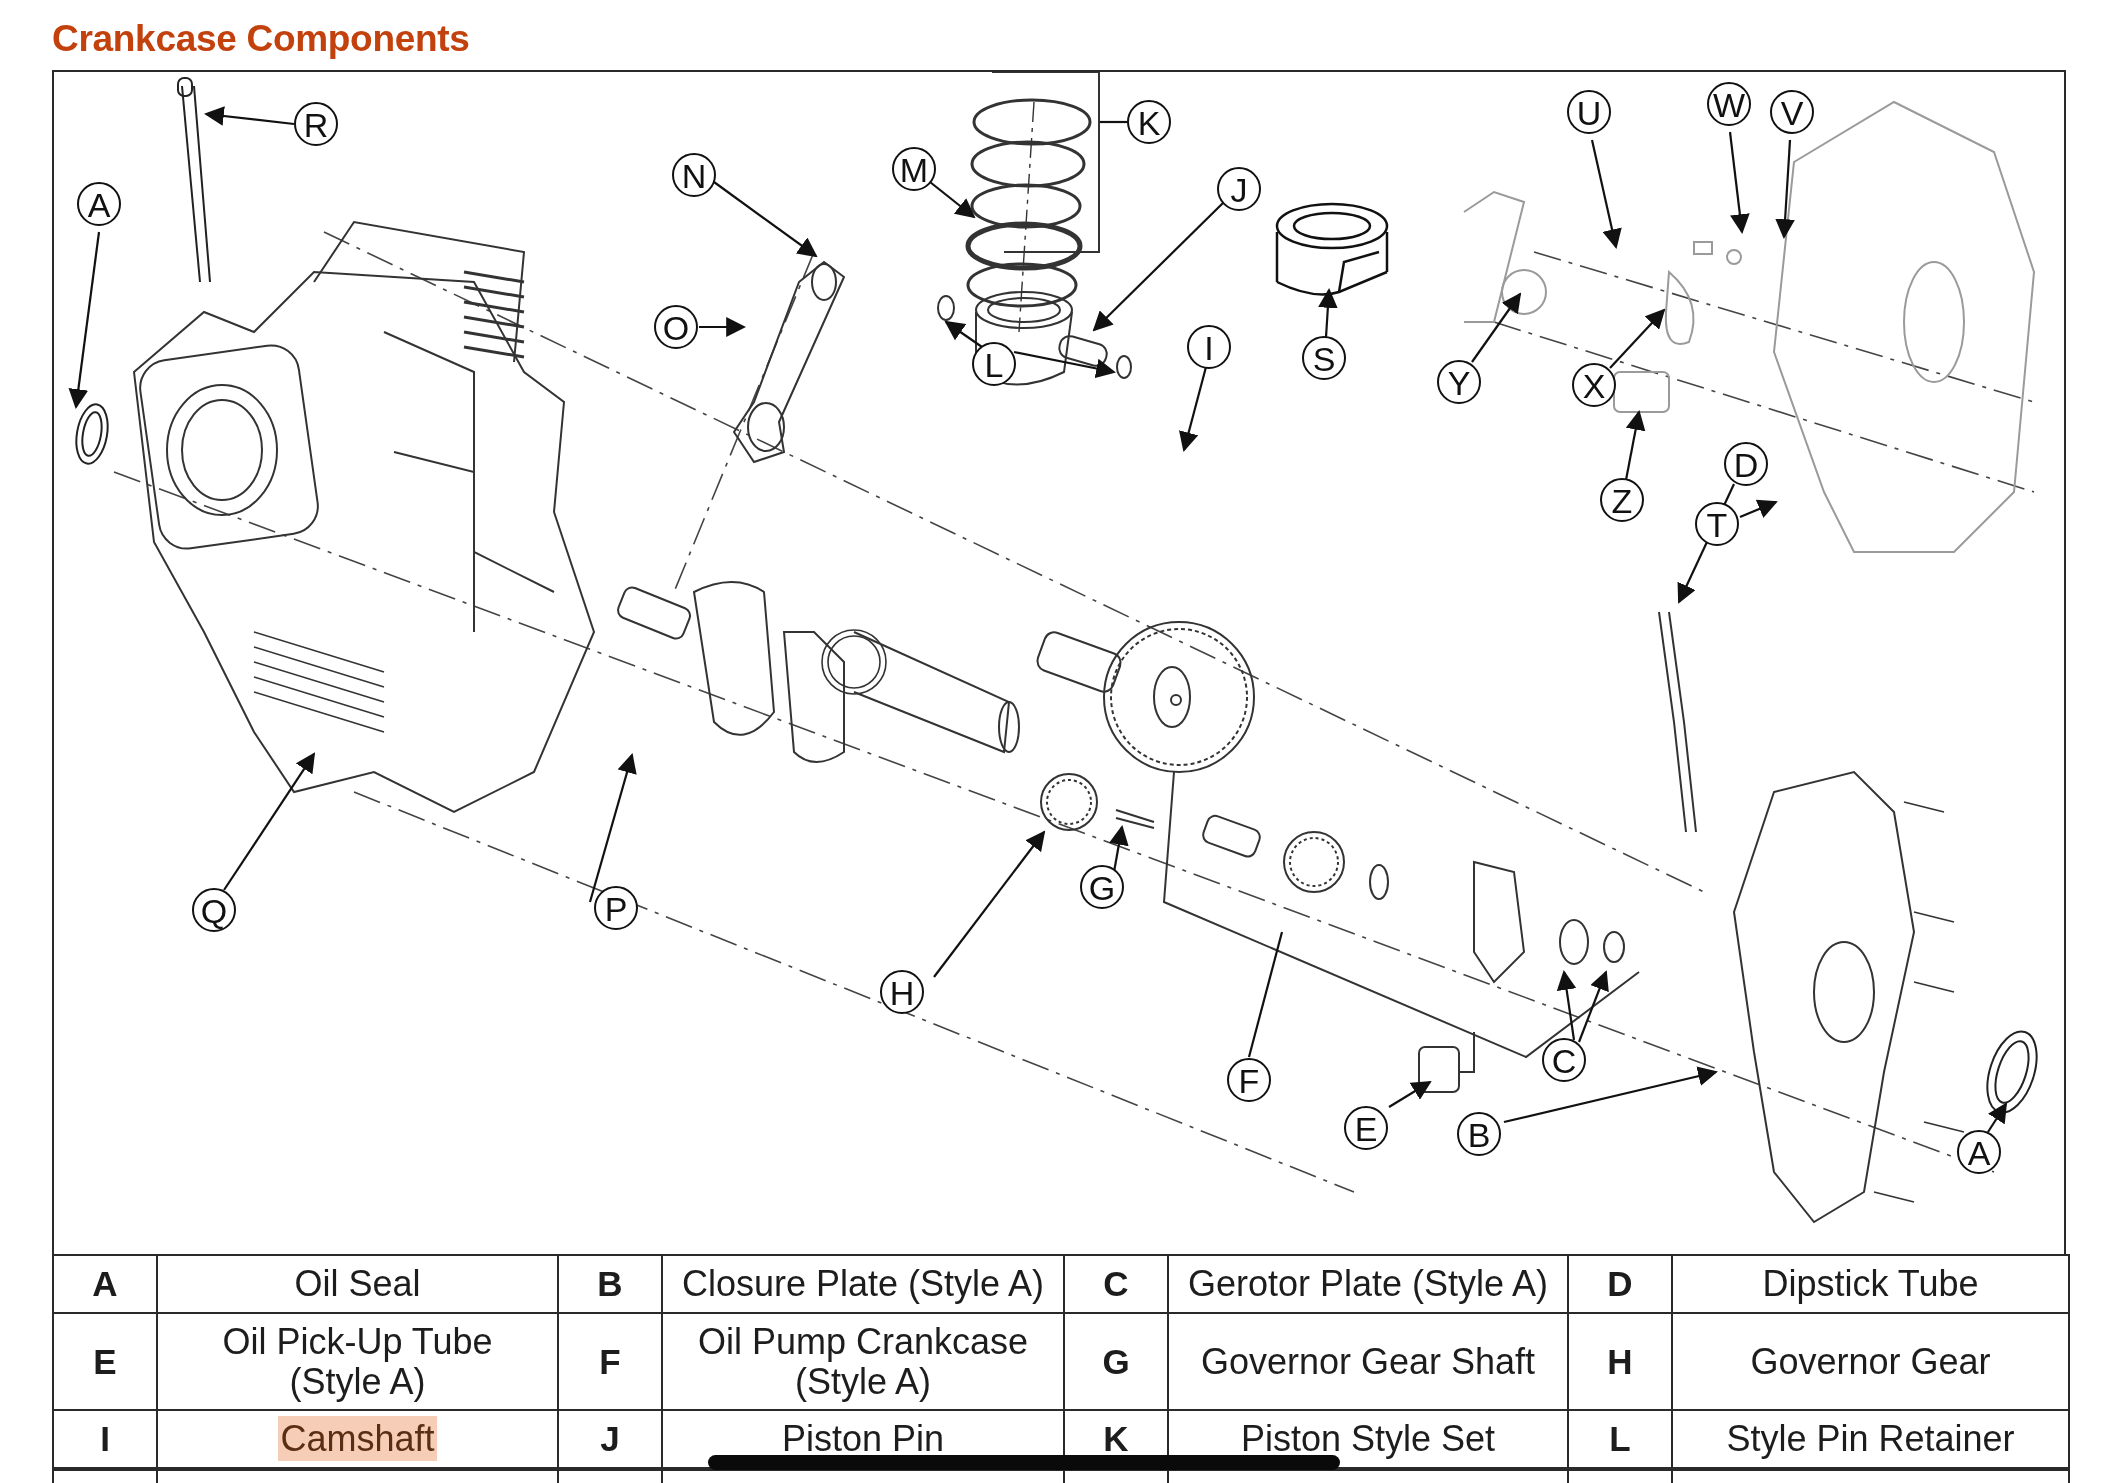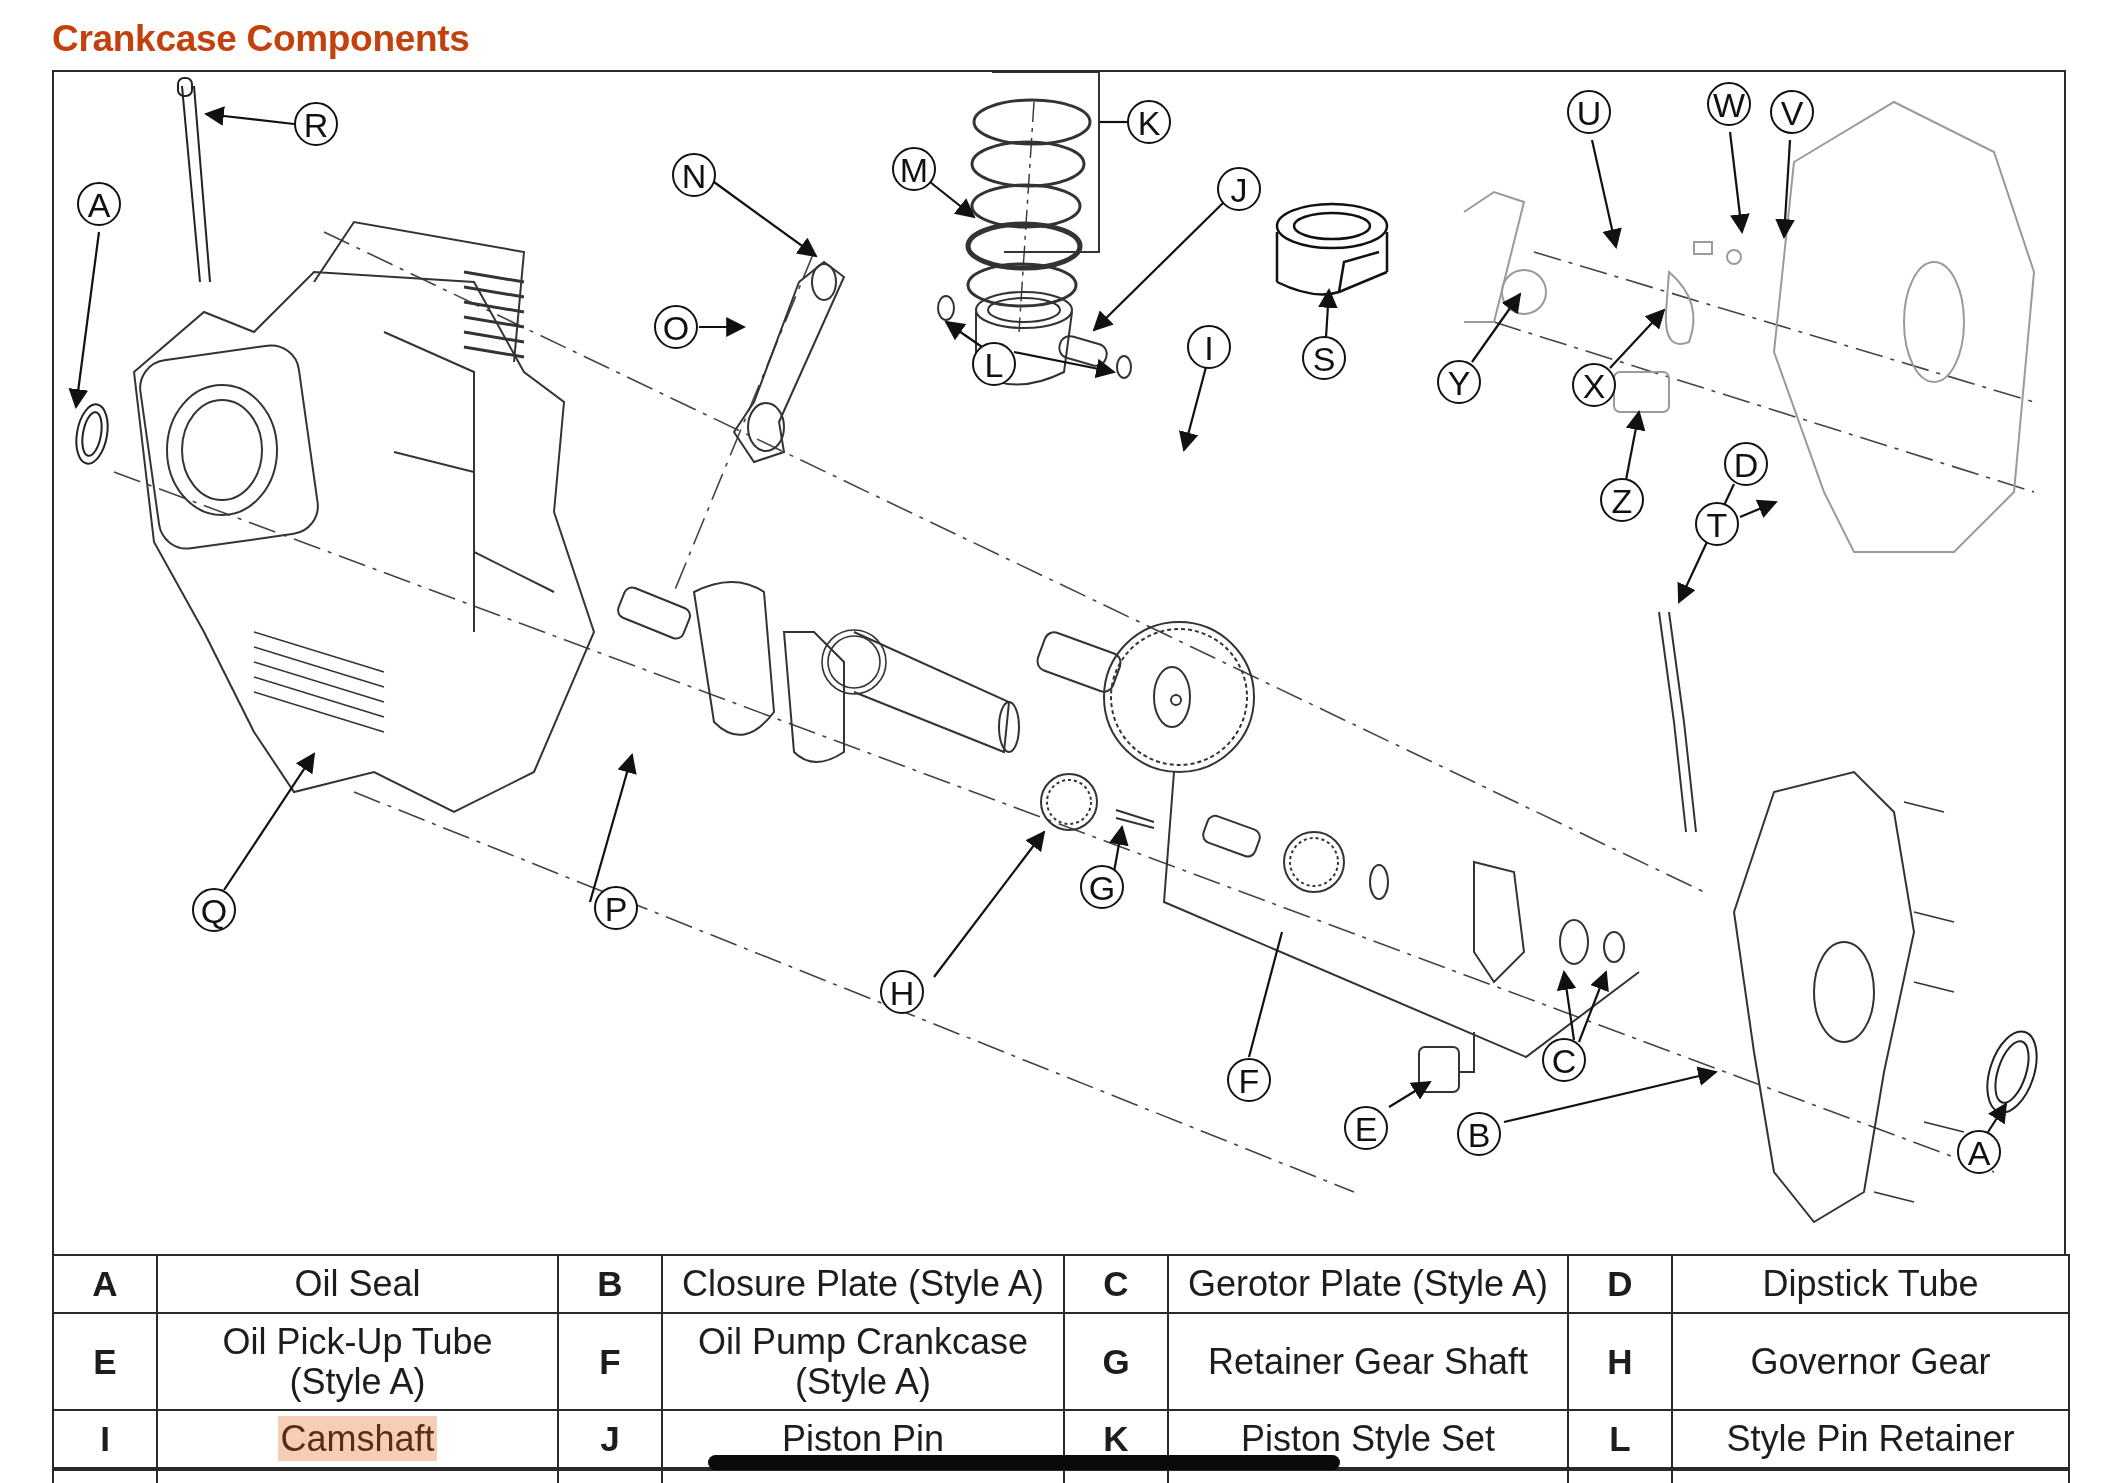--- a/index.html
+++ b/index.html
@@ -353,21 +353,21 @@
       <td>Gerotor Plate (Style A)</td>
       <td class="key">D</td>
       <td>Dipstick Tube</td>
     </tr>
     <tr class="r2">
       <td class="key">E</td>
       <td style="padding:0 28px;">Oil Pick-Up Tube (Style A)</td>
       <td class="key">F</td>
       <td style="padding:0 20px;">Oil Pump Crankcase (Style A)</td>
       <td class="key">G</td>
-      <td>Retainer Gear Shaft</td>
+      <td>Governor Gear Shaft</td>
       <td class="key">H</td>
       <td>Governor Gear</td>
     </tr>
     <tr class="r3">
       <td class="key">I</td>
       <td><span class="hl">Camshaft</span></td>
       <td class="key">J</td>
       <td>Piston Pin</td>
       <td class="key">K</td>
       <td>Piston Style Set</td>

